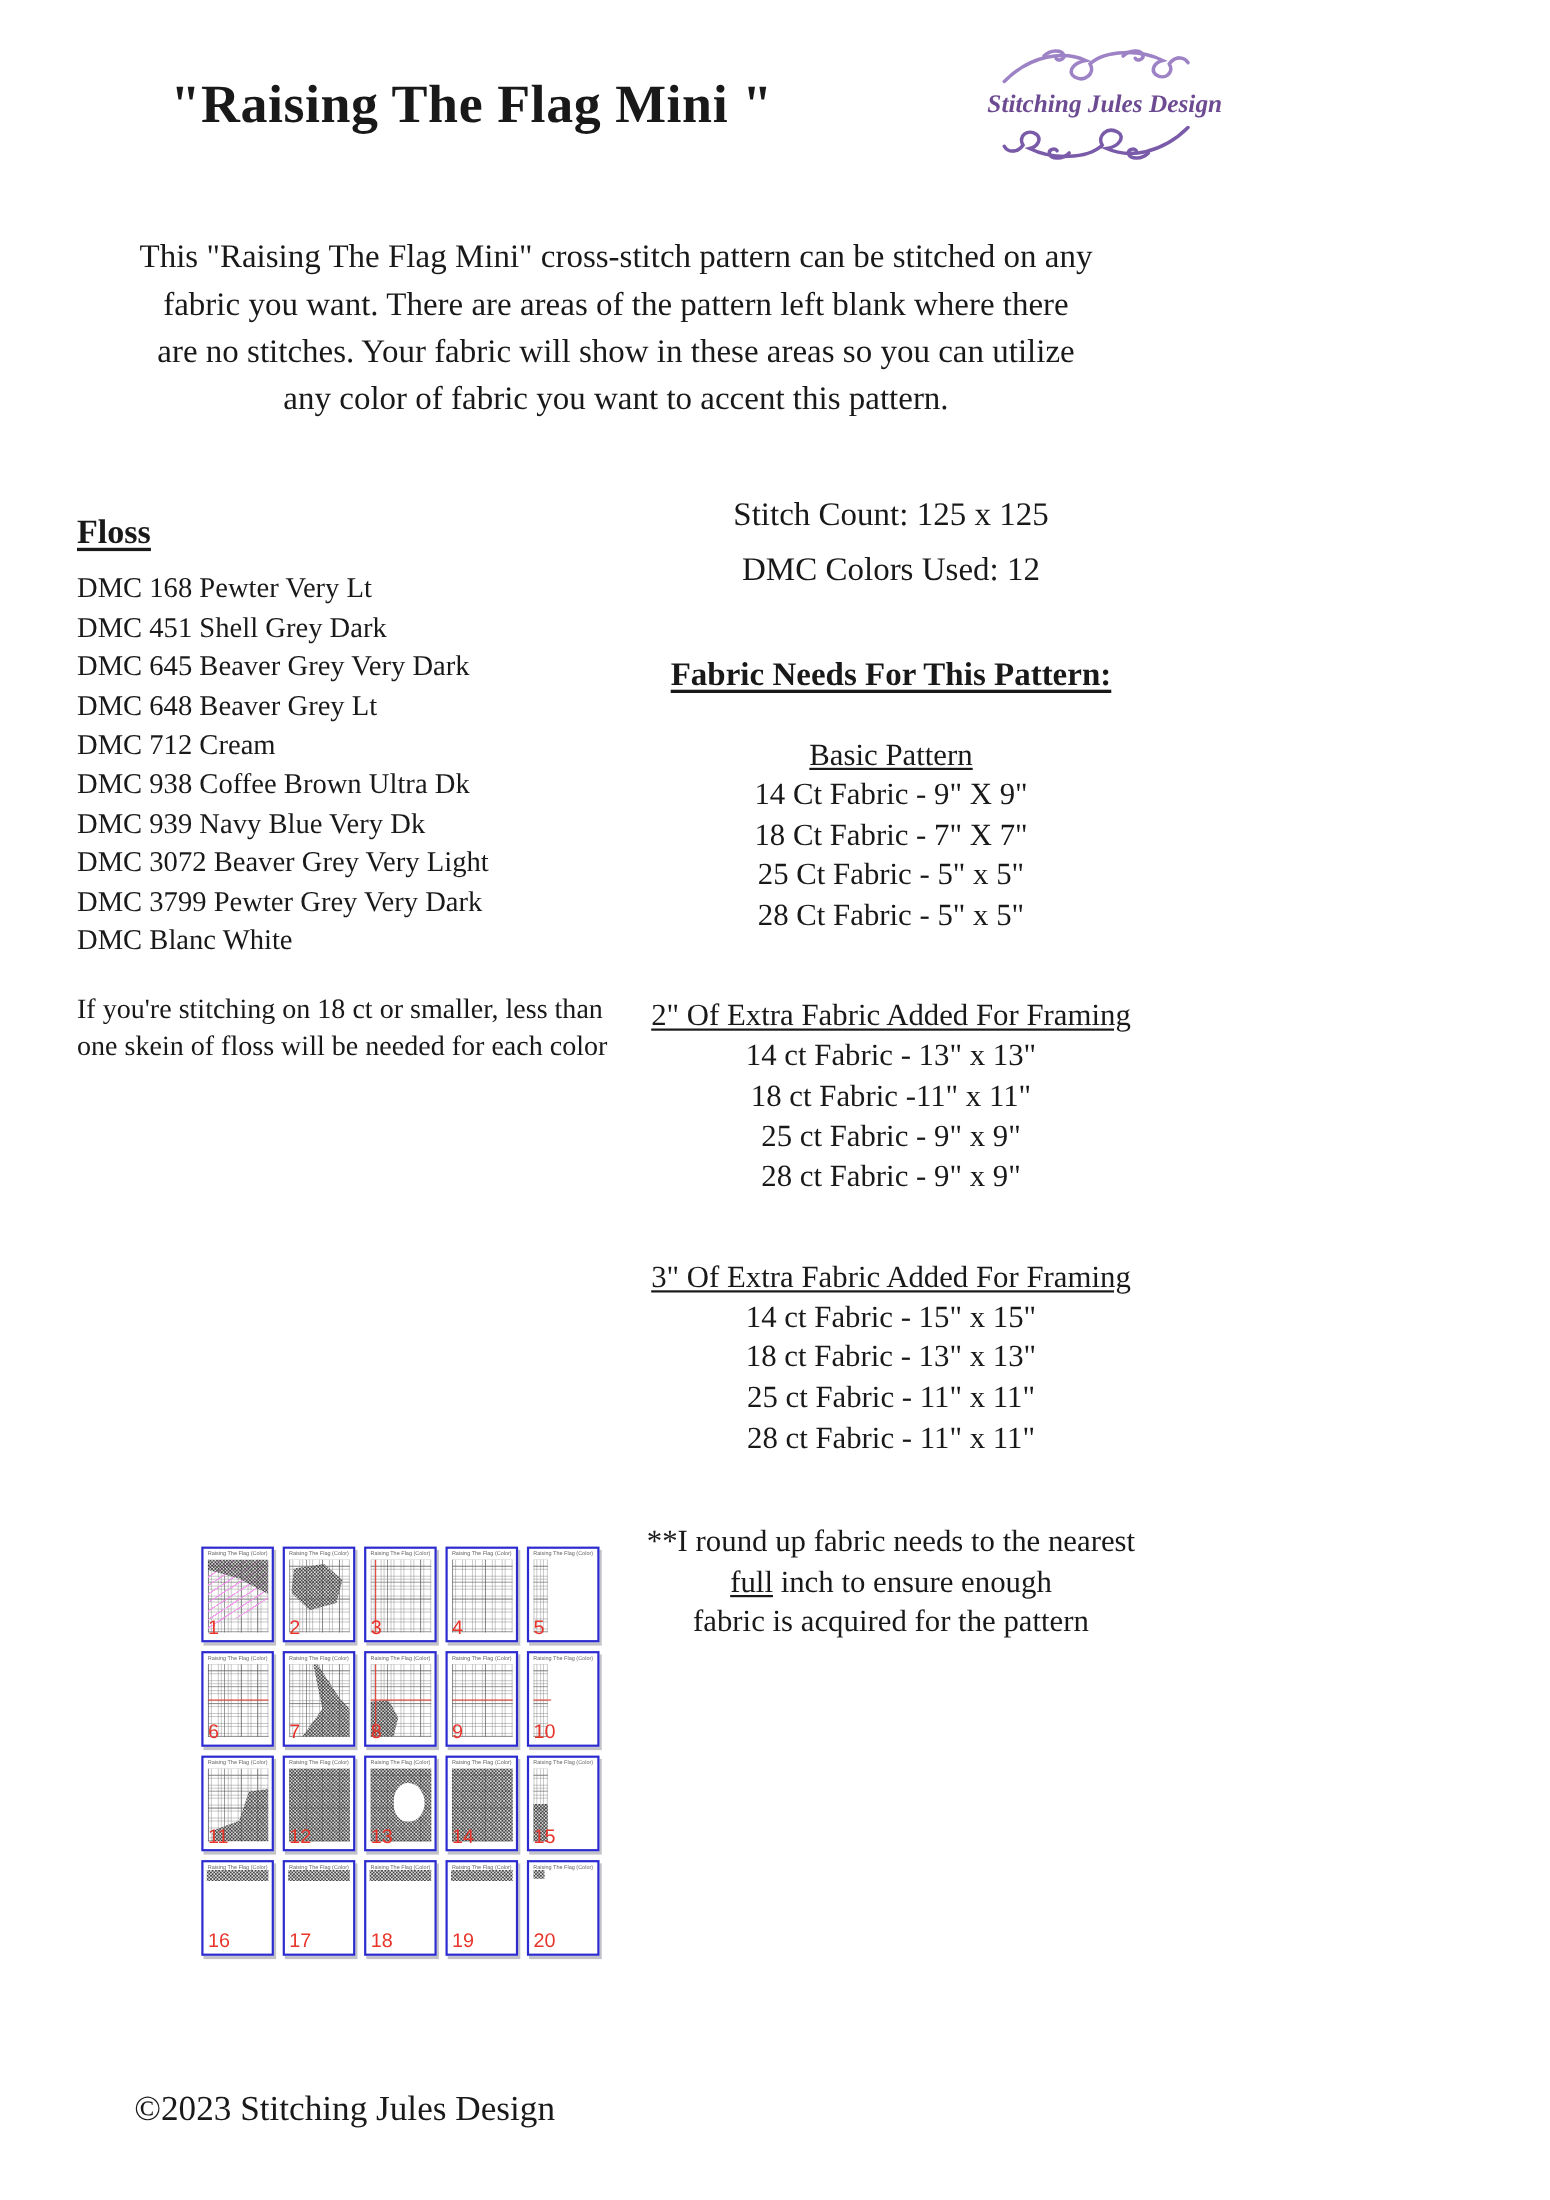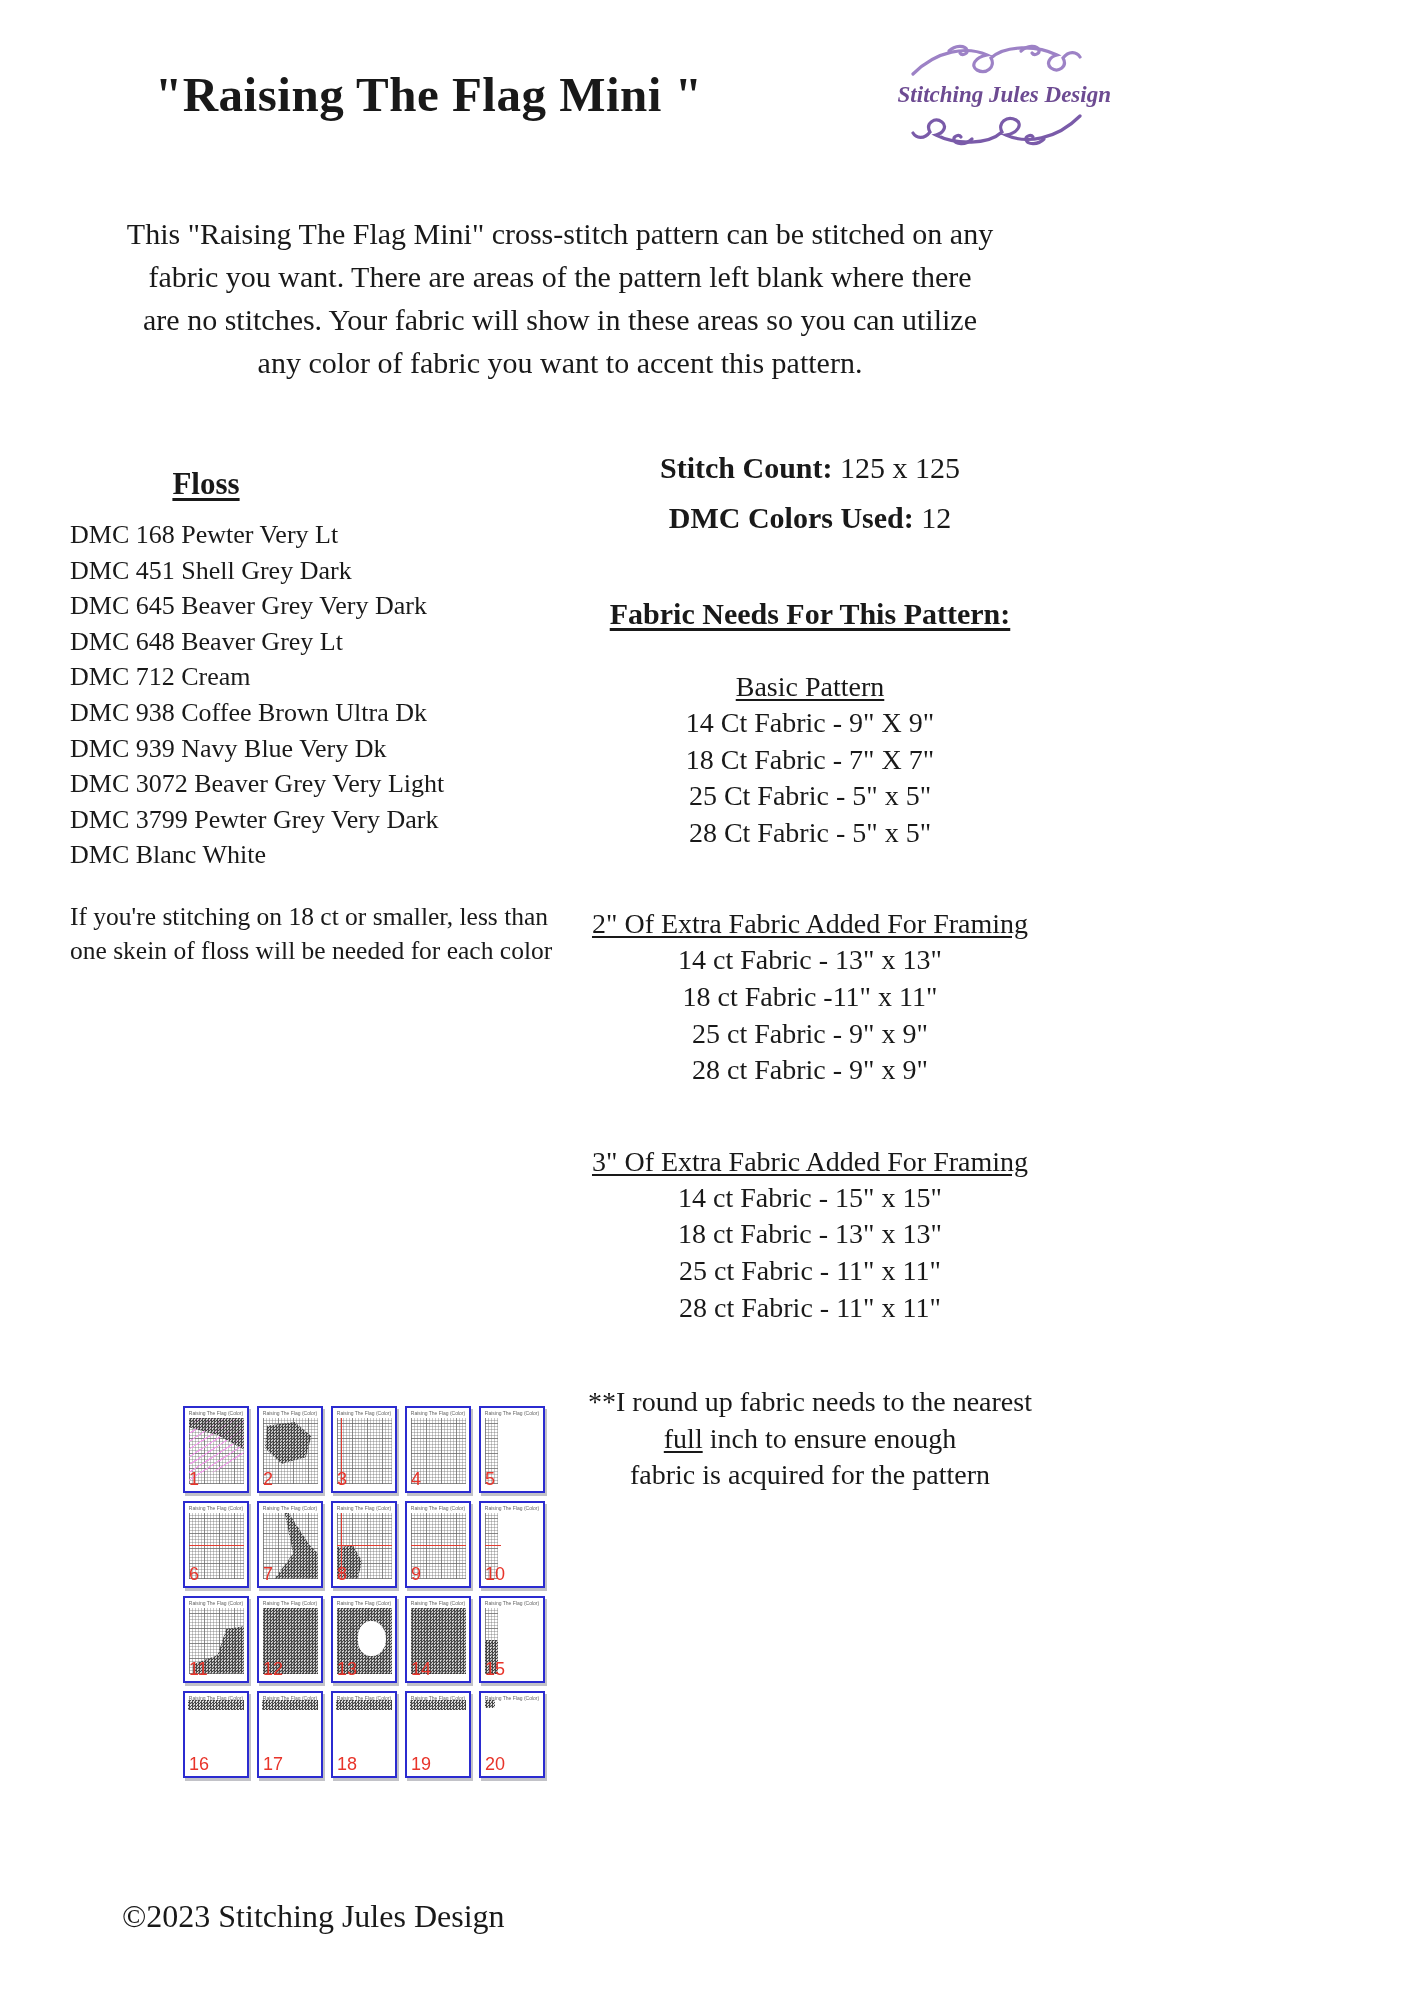--- a/index.html
+++ b/index.html
@@ -15,30 +15,30 @@
                    white-space:nowrap;margin:2px 0;}
   .swirl-bottom{transform:scale(-1,-1);}
 
   
   .intro{position:absolute;left:70px;top:212px;width:980px;text-align:center;
          font-size:30px;line-height:43px;}
   .intro div{white-space:nowrap;}
 
   
   .left-col{position:absolute;left:70px;top:466px;width:520px;}
-  .floss-heading{width:272px;text-align:center;font-size:31px;font-weight:bold;
+  .floss-heading{width:272px;text-align:left;font-size:31px;font-weight:bold;
                  text-decoration:underline;text-underline-offset:4px;margin-bottom:15px;}
   .floss-item{font-size:26px;line-height:35.6px;white-space:nowrap;}
   .floss-note{margin-top:27px;font-size:25.5px;line-height:34px;}
   .floss-note div{white-space:nowrap;}
 
   
   .right-col{position:absolute;left:530px;top:443px;width:560px;text-align:center;}
   .stat-line{font-size:30px;line-height:50px;white-space:nowrap;}
-  .stat-label{font-weight:bold;text-align:right;}
+  .stat-label{font-weight:normal;text-align:right;}
   .fabric-heading{margin-top:51px;font-size:30px;font-weight:bold;
                   text-decoration:underline;text-underline-offset:4px;line-height:40px;white-space:nowrap;}
   .fab-section{margin-top:0;}
   .fab-title{margin-top:34px;font-size:28px;line-height:37px;
              text-decoration:underline;text-underline-offset:3px;white-space:nowrap;text-align:center;}
   .fab-line{font-size:28px;line-height:36.6px;white-space:nowrap;}
   .fab-section.gap1{margin-top:54px;}
   .fab-section.gap1 .fab-title{margin-top:0;}
   .footnote{margin-top:58px;font-size:28px;line-height:36.6px;}
   .footnote div{white-space:nowrap;}

